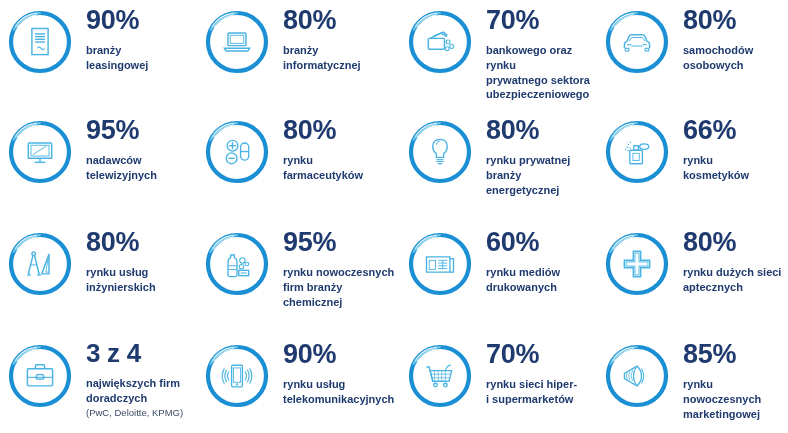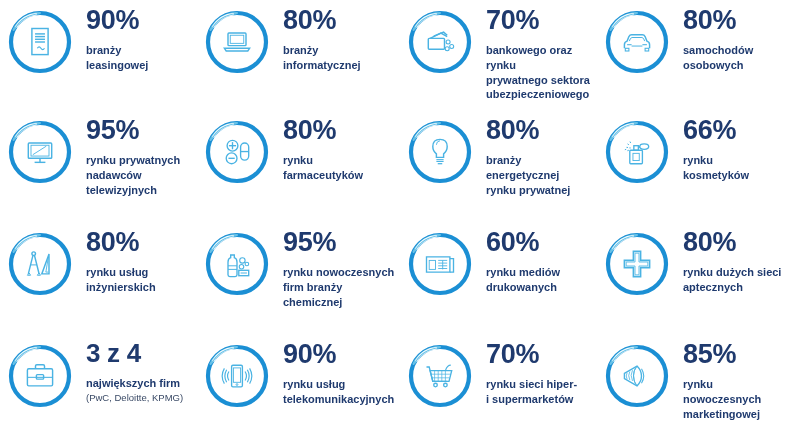--- a/index.html
+++ b/index.html
@@ -217,21 +217,20 @@
       <rect x="10" y="12.5" width="20" height="12" stroke-width="1"></rect>
       <line x1="12" y1="23" x2="27" y2="13.5" stroke-width="1"></line>
       <line x1="20" y1="27" x2="20" y2="31"></line>
       <line x1="14" y1="31.5" x2="26" y2="31.5"></line>
     </svg>
         </div>
       </div>
       <div class="stat-text">
         <div class="stat-value">95%</div>
         <div class="stat-label">
-          <div>rynku prywatnych</div>
           <div>nadawców</div>
           <div>telewizyjnych</div>
         </div>
       </div>
     </div>
     <div class="stat-cell">
       <div class="icon-ring">
         <svg class="ring-svg" viewBox="0 0 68 68" fill="none">
       <circle cx="34" cy="34" r="29" stroke="#1b8fd4" stroke-width="4.2"></circle>
       <path d="M7.5 22 A29 29 0 0 1 34 5" stroke="#6cc4e8" stroke-width="2" stroke-linecap="round" opacity="0.95"></path>
@@ -272,22 +271,22 @@
       <path d="M16 12 q0 -4 4 -4.5" stroke-width="1"></path>
       <line x1="16" y1="28.5" x2="24" y2="28.5" stroke-width="1.2"></line>
       <line x1="16" y1="30.5" x2="24" y2="30.5" stroke-width="1.2"></line>
       <path d="M17.5 33 h5" stroke-width="1.4"></path>
     </svg>
         </div>
       </div>
       <div class="stat-text">
         <div class="stat-value">80%</div>
         <div class="stat-label">
+          <div>rynku prywatnej</div>
           <div>branży energetycznej</div>
-          <div>rynku prywatnej</div>
         </div>
       </div>
     </div>
     <div class="stat-cell">
       <div class="icon-ring">
         <svg class="ring-svg" viewBox="0 0 68 68" fill="none">
       <circle cx="34" cy="34" r="29" stroke="#1b8fd4" stroke-width="4.2"></circle>
       <path d="M7.5 22 A29 29 0 0 1 34 5" stroke="#6cc4e8" stroke-width="2" stroke-linecap="round" opacity="0.95"></path>
       <path d="M10.5 18.5 A26 26 0 0 1 30 6.2" stroke="#ffffff" stroke-width="2.4" stroke-linecap="round"></path>
       <path d="M9 21 A28 28 0 0 1 33 6" stroke="#6cc4e8" stroke-width="1.2" stroke-linecap="round"></path>
@@ -444,20 +443,21 @@
       <rect x="6" y="12" width="28" height="19" rx="1.5"></rect>
       <line x1="6" y1="21.5" x2="34" y2="21.5" stroke-width="1.2"></line>
       <rect x="16" y="18.5" width="8" height="5" rx="1"></rect>
     </svg>
         </div>
       </div>
       <div class="stat-text">
         <div class="stat-value">3 z 4</div>
         <div class="stat-label">
           <div>największych firm</div>
+          <div>doradczych</div>
         </div>
         <div class="stat-note">(PwC, Deloitte, KPMG)</div>
       </div>
     </div>
     <div class="stat-cell">
       <div class="icon-ring">
         <svg class="ring-svg" viewBox="0 0 68 68" fill="none">
       <circle cx="34" cy="34" r="29" stroke="#1b8fd4" stroke-width="4.2"></circle>
       <path d="M7.5 22 A29 29 0 0 1 34 5" stroke="#6cc4e8" stroke-width="2" stroke-linecap="round" opacity="0.95"></path>
       <path d="M10.5 18.5 A26 26 0 0 1 30 6.2" stroke="#ffffff" stroke-width="2.4" stroke-linecap="round"></path>

